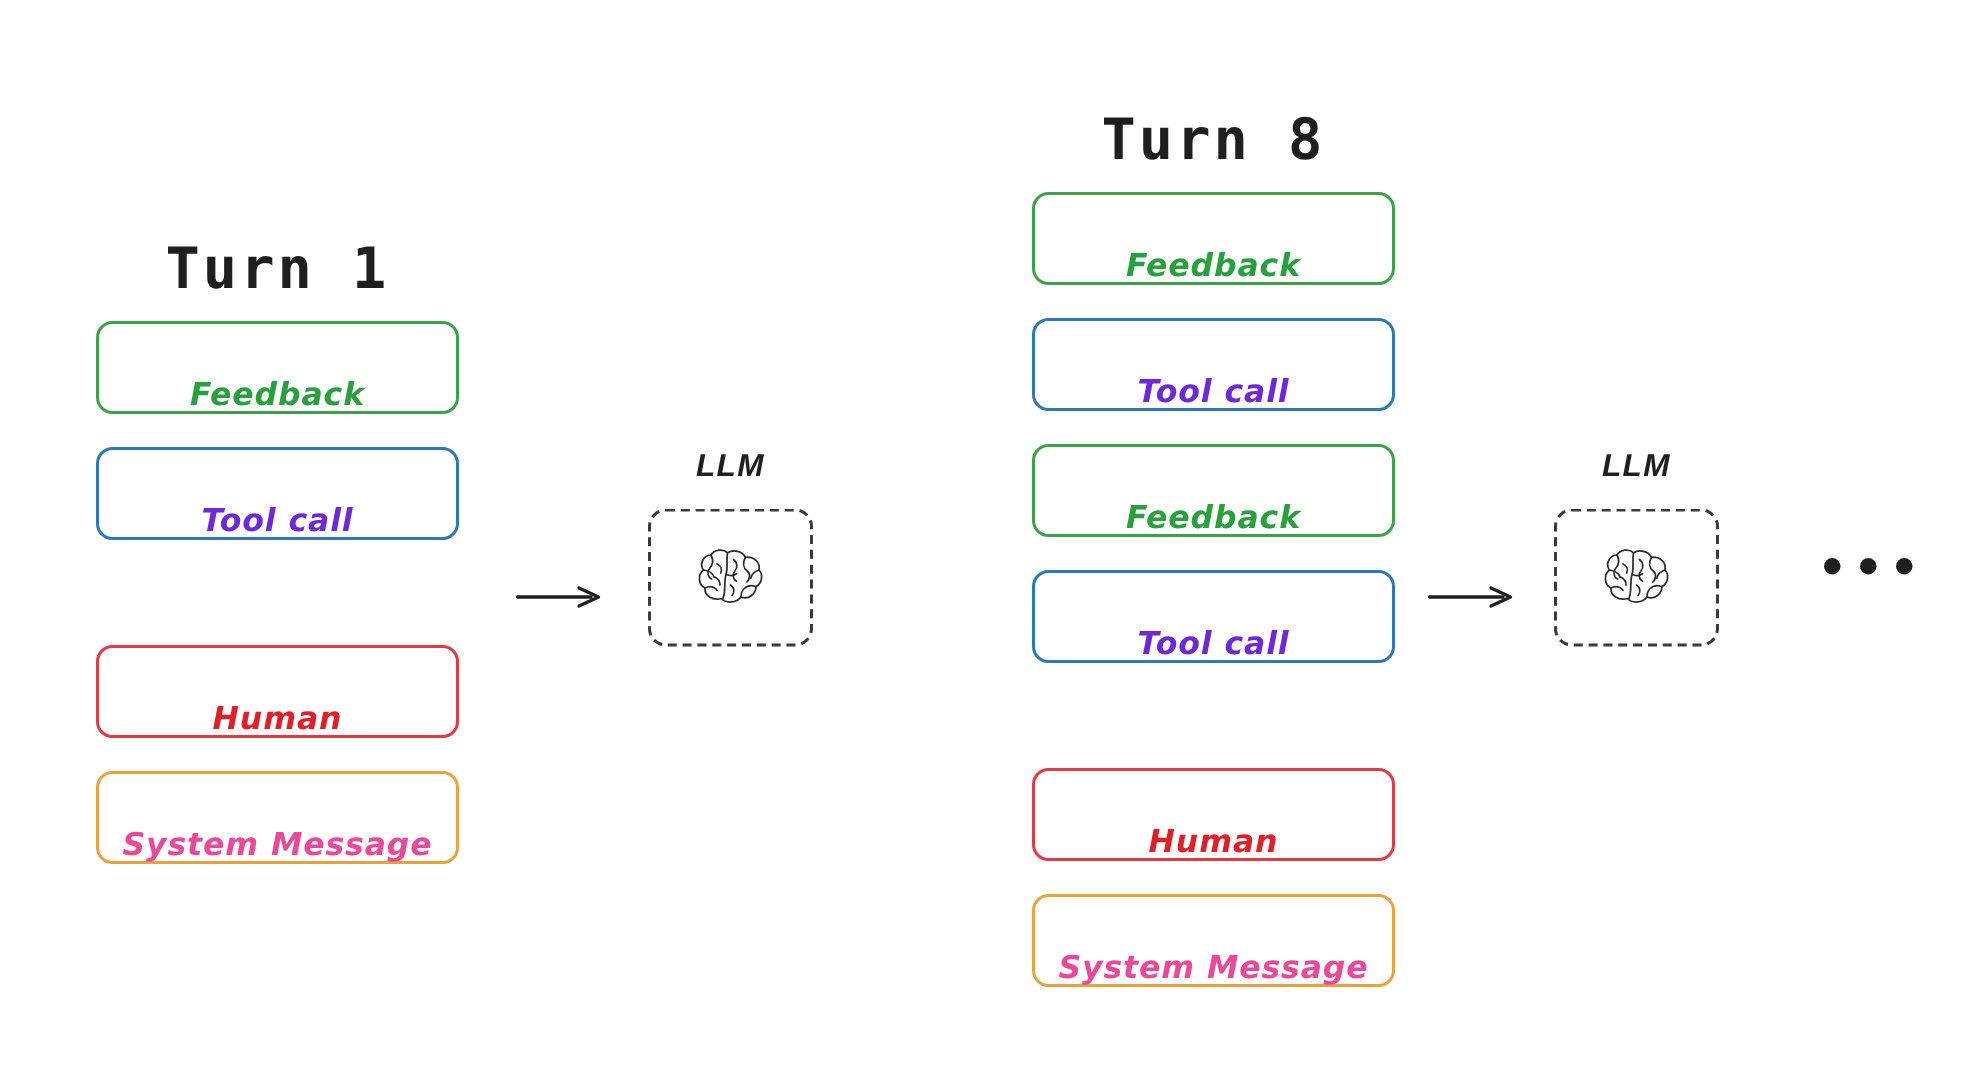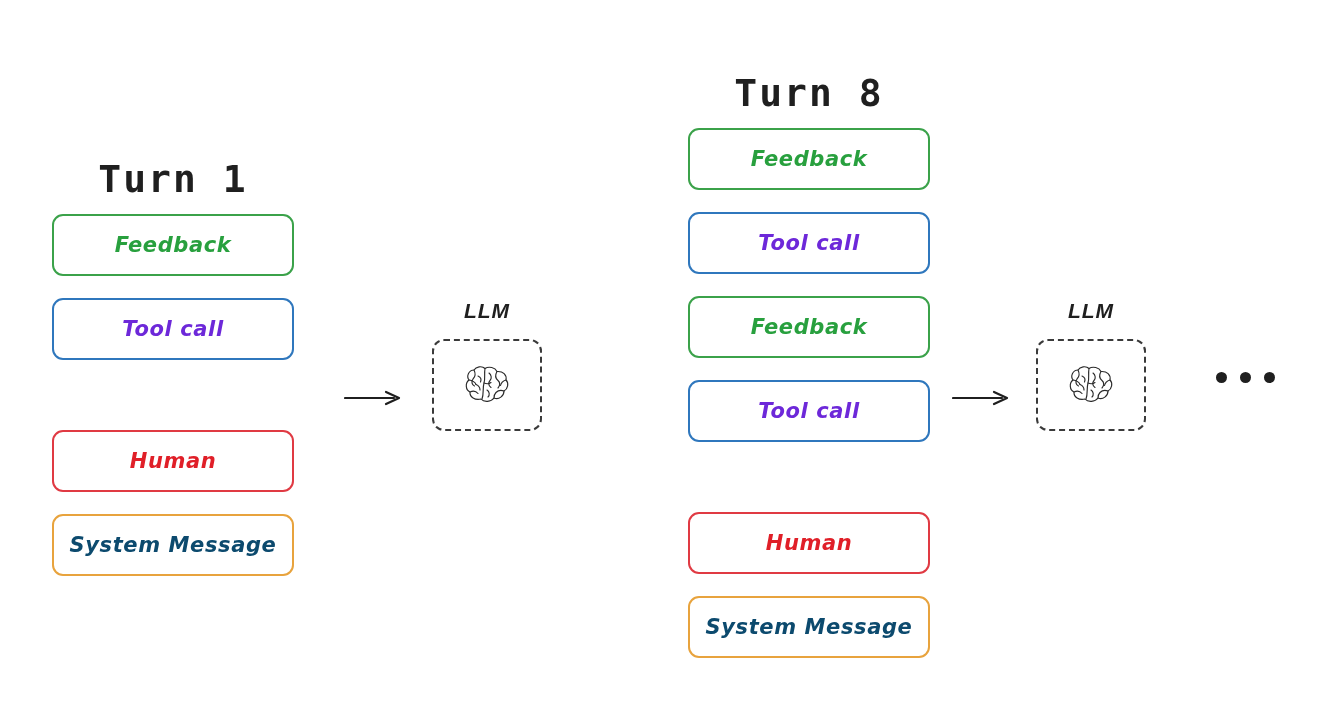--- a/index.html
+++ b/index.html
@@ -17,21 +17,21 @@
 
   .canvas {
     position: absolute;
     inset: 0;
   }
 
   
   .turn-column {
     position: absolute;
   }
-  #turn-1 { left: 52px; top: 160px; width: 242px; }
+  #turn-1 { left: 64px; top: 160px; width: 242px; }
   #turn-2 { left: 688px; top: 74px; width: 242px; }
 
   .turn-title {
     font-family: "DejaVu Sans Mono", monospace;
     font-size: 38px;
     font-weight: 700;
     color: #1f1f1f;
     letter-spacing: 2px;
     text-align: center;
     line-height: 1;
@@ -45,21 +45,21 @@
     gap: 22px;
   }
 
   .msg-box {
     position: relative;
     height: 62px;
     border: 2px solid #888;
     border-radius: 11px;
     background: #ffffff;
     display: flex;
-    align-items: center;
+    align-items: flex-end;
     justify-content: center;
     box-sizing: border-box;
   }
 
   .msg-label {
     font-family: "DejaVu Sans", sans-serif;
     font-size: 21px;
     font-style: italic;
     font-weight: 600;
     letter-spacing: 0.6px;
@@ -68,21 +68,21 @@
   }
 
   
   .msg-box[data-kind="feedback"]        { border-color: #3ba24a; }
   .msg-box[data-kind="feedback"] .msg-label  { color: #28a03e; }
   .msg-box[data-kind="tool_call"]       { border-color: #2f77bd; }
   .msg-box[data-kind="tool_call"] .msg-label { color: #6d28d9; }
   .msg-box[data-kind="human"]           { border-color: #e03a43; margin-top: 48px; }
   .msg-box[data-kind="human"] .msg-label     { color: #e01f28; }
   .msg-box[data-kind="system"]          { border-color: #e8a33d; }
-  .msg-box[data-kind="system"] .msg-label    { color: #0c4a6e; }
+  .msg-box[data-kind="system"] .msg-label    { color: #ec4899; }
 
   .msg-box[data-kind="system"] .msg-label { font-size: 21px; }
 
   
   .llm-node {
     position: absolute;
     width: 110px;
   }
   #llm-1 { left: 432px; top: 300px; }
   #llm-2 { left: 1036px; top: 300px; }

